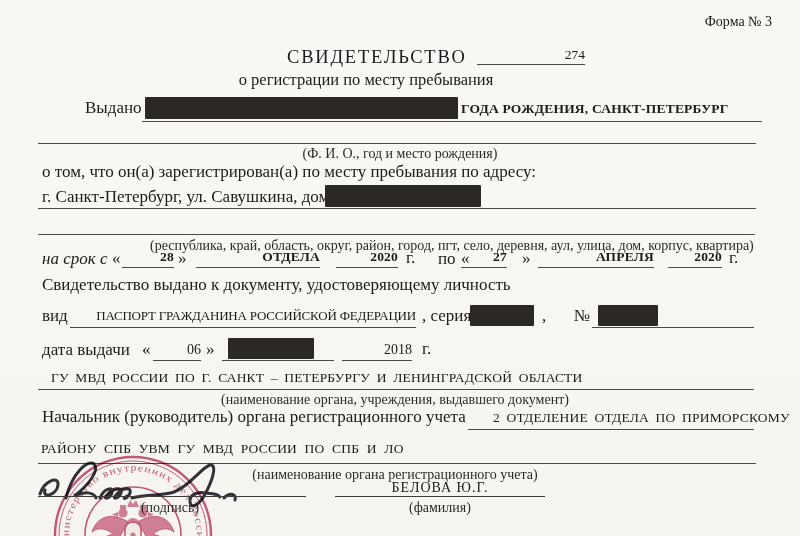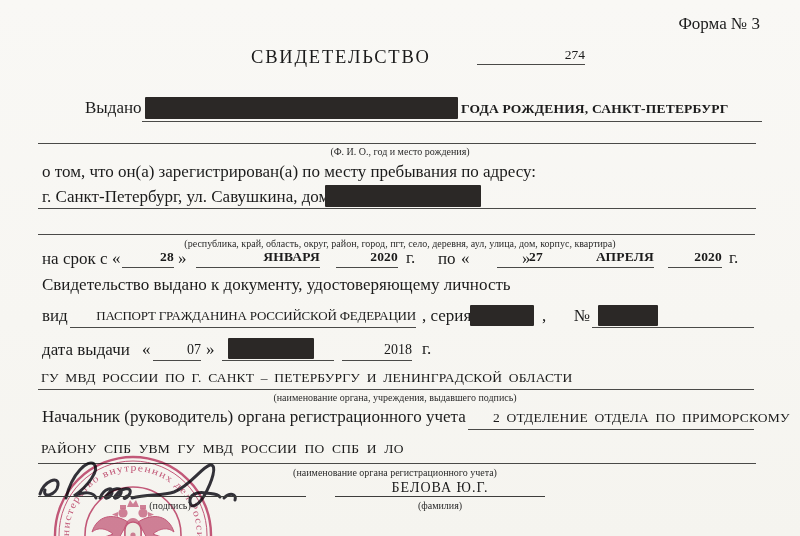--- a/index.html
+++ b/index.html
@@ -5,93 +5,94 @@
   html,body{margin:0;padding:0;background:#e8e7e3;}
   .page{
     position:relative;width:800px;height:536px;overflow:hidden;
     background:linear-gradient(180deg,#f9f8f5 0%,#f7f6f2 60%,#f5f4ef 100%);
     font-family:"Liberation Serif",serif;color:#1b1b1b;
   }
   .abs{position:absolute;white-space:nowrap;}
   .rule{position:absolute;height:0;border-top:1px solid #4a4a48;}
   .redact{position:absolute;background:#2b2826;border-radius:1px;}
   .cell{position:absolute;border-bottom:1px solid #4a4a48;text-align:right;}
-  .caption{font-size:10px;color:#2a2a2a;text-align:center;}
+  .caption{font-size:14px;color:#2a2a2a;text-align:center;}
   .body-text{font-size:17px;}
   .caps{font-size:13.5px;letter-spacing:.2px;}
   .bold{font-weight:bold;}
-  .title{font-size:18.5px;letter-spacing:1.8px;}
+  .title{font-size:18.5px;letter-spacing:1.8px;margin-left:36px;}
   .subtitle{font-size:16.5px;text-align:center;}
   .stamp-svg{mix-blend-mode:multiply;opacity:.92;}
   .sig-svg{mix-blend-mode:multiply;}
 </style>
 </head>
 <body>
 
 <div class="page">
 
-  <div class="abs" style="top:14px;right:40px;font-size:17px;">Форма № 3</div>
+  <div class="abs" style="top:14px;right:28px;font-size:14px;">Форма № 3</div>
 
   <div class="abs title" style="left:251px;top:47px;">СВИДЕТЕЛЬСТВО</div>
   <div class="cell" style="left:477px;top:46px;width:100px;height:18px;font-size:13.5px;line-height:18px;text-align:right;padding-left:8px;">274</div>
+  <div class="abs subtitle" style="left:235px;top:70px;width:262px;">о регистрации по месту пребывания</div>
 
   <div class="abs body-text" style="left:85px;top:98px;">Выдано</div>
   <div class="redact" style="left:145px;top:97px;width:313px;height:22px;"></div>
   <div class="abs caps bold" style="left:461px;top:101px;">ГОДА РОЖДЕНИЯ, САНКТ-ПЕТЕРБУРГ</div>
   <div class="rule" style="left:142px;top:121px;width:620px;"></div>
 
   <div class="rule" style="left:38px;top:143px;width:718px;"></div>
   <div class="abs caption" style="left:200px;top:146px;width:400px;">(Ф. И. О., год и место рождения)</div>
 
   <div class="abs body-text" style="left:42px;top:162px;">о том, что он(а) зарегистрирован(а) по месту пребывания по адресу:</div>
   <div class="abs body-text" style="left:42px;top:187px;">г. Санкт-Петербург, ул. Савушкина, дом</div>
   <div class="redact" style="left:325px;top:185px;width:156px;height:22px;"></div>
   <div class="rule" style="left:38px;top:208px;width:718px;"></div>
 
   <div class="rule" style="left:38px;top:234px;width:717px;"></div>
   <div class="abs caption" style="left:150px;top:238px;width:500px;">(республика, край, область, округ, район, город, пгт, село, деревня, аул, улица, дом, корпус, квартира)</div>
 
-  <div class="abs body-text" style="left:42px;top:249px;">на срок с</div>
+  <div class="abs body-text" style="left:42px;top:249px;font-style:italic;">на срок с</div>
   <div class="abs body-text" style="left:112px;top:249px;">«</div>
   <div class="cell caps bold" style="left:122px;top:247px;width:52px;height:20px;line-height:20px;">28</div>
   <div class="abs body-text" style="left:178px;top:249px;">»</div>
-  <div class="cell caps bold" style="left:196px;top:247px;width:124px;height:20px;line-height:20px;">ЯНВАРЯ</div>
+  <div class="cell caps bold" style="left:196px;top:247px;width:124px;height:20px;line-height:20px;">ОТДЕЛА</div>
   <div class="cell caps bold" style="left:336px;top:247px;width:62px;height:20px;line-height:20px;">2020</div>
   <div class="abs body-text" style="left:406px;top:248px;">г.</div>
   <div class="abs body-text" style="left:438px;top:249px;">по</div>
   <div class="abs body-text" style="left:461px;top:249px;">«</div>
-  <div class="cell caps bold" style="left:497px;top:247px;width:46px;height:20px;line-height:20px;font-family:Liberation Serif, serif;">27</div>
+  <div class="cell caps bold" style="left:461px;top:247px;width:46px;height:20px;line-height:20px;font-family:Liberation Serif, serif;">27</div>
   <div class="abs body-text" style="left:522px;top:249px;">»</div>
   <div class="cell caps bold" style="left:538px;top:247px;width:116px;height:20px;line-height:20px;">АПРЕЛЯ</div>
   <div class="cell caps bold" style="left:668px;top:247px;width:54px;height:20px;line-height:20px;">2020</div>
   <div class="abs body-text" style="left:729px;top:248px;">г.</div>
 
   <div class="abs body-text" style="left:42px;top:275px;">Свидетельство выдано к документу, удостоверяющему личность</div>
 
   <div class="abs body-text" style="left:42px;top:306px;">вид</div>
   <div class="cell" style="left:70px;top:305px;width:346px;height:22px;line-height:22px;font-size:13px;letter-spacing:-0.2px;">ПАСПОРТ ГРАЖДАНИНА РОССИЙСКОЙ ФЕДЕРАЦИИ</div>
   <div class="abs body-text" style="left:422px;top:306px;">, серия</div>
   <div class="redact" style="left:470px;top:305px;width:64px;height:21px;"></div>
   <div class="abs body-text" style="left:542px;top:306px;">,</div>
   <div class="abs body-text" style="left:574px;top:306px;">№</div>
   <div class="rule" style="left:592px;top:327px;width:162px;"></div>
   <div class="redact" style="left:598px;top:305px;width:60px;height:21px;"></div>
 
   <div class="abs body-text" style="left:42px;top:340px;">дата выдачи</div>
   <div class="abs body-text" style="left:142px;top:340px;">«</div>
-  <div class="cell" style="left:153px;top:339px;width:48px;height:21px;line-height:21px;font-size:14px;">07</div>
+  <div class="cell" style="left:153px;top:339px;width:48px;height:21px;line-height:21px;font-size:14px;">06</div>
   <div class="abs body-text" style="left:206px;top:340px;">»</div>
   <div class="rule" style="left:222px;top:360px;width:112px;"></div>
   <div class="redact" style="left:228px;top:338px;width:86px;height:21px;"></div>
   <div class="cell" style="left:342px;top:339px;width:70px;height:21px;line-height:21px;font-size:14px;">2018</div>
   <div class="abs body-text" style="left:422px;top:339px;">г.</div>
 
-  <div class="abs caps" style="left:41px;top:370px;word-spacing:3px;">ГУ МВД РОССИИ ПО Г. САНКТ – ПЕТЕРБУРГУ И ЛЕНИНГРАДСКОЙ ОБЛАСТИ</div>
+  <div class="abs caps" style="left:51px;top:370px;word-spacing:3px;">ГУ МВД РОССИИ ПО Г. САНКТ – ПЕТЕРБУРГУ И ЛЕНИНГРАДСКОЙ ОБЛАСТИ</div>
   <div class="rule" style="left:38px;top:389px;width:716px;"></div>
-  <div class="abs caption" style="left:195px;top:392px;width:400px;">(наименование органа, учреждения, выдавшего подпись)</div>
+  <div class="abs caption" style="left:195px;top:392px;width:400px;">(наименование органа, учреждения, выдавшего документ)</div>
 
   <div class="abs body-text" style="left:42px;top:407px;">Начальник (руководитель) органа регистрационного учета</div>
   <div class="abs caps" style="left:455px;top:410px;word-spacing:3px;margin-left:38px;">2 ОТДЕЛЕНИЕ ОТДЕЛА ПО ПРИМОРСКОМУ</div>
   <div class="rule" style="left:468px;top:429px;width:286px;"></div>
   <div class="abs caps" style="left:41px;top:441px;word-spacing:4px;">РАЙОНУ СПБ УВМ ГУ МВД РОССИИ ПО СПБ И ЛО</div>
   <div class="rule" style="left:38px;top:463px;width:718px;"></div>
   <div class="abs caption" style="left:195px;top:467px;width:400px;">(наименование органа регистрационного учета)</div>
 
   <svg class="abs stamp-svg" style="left:50px;top:452px;" width="166" height="166" viewBox="0 0 166 166">
     <defs>

